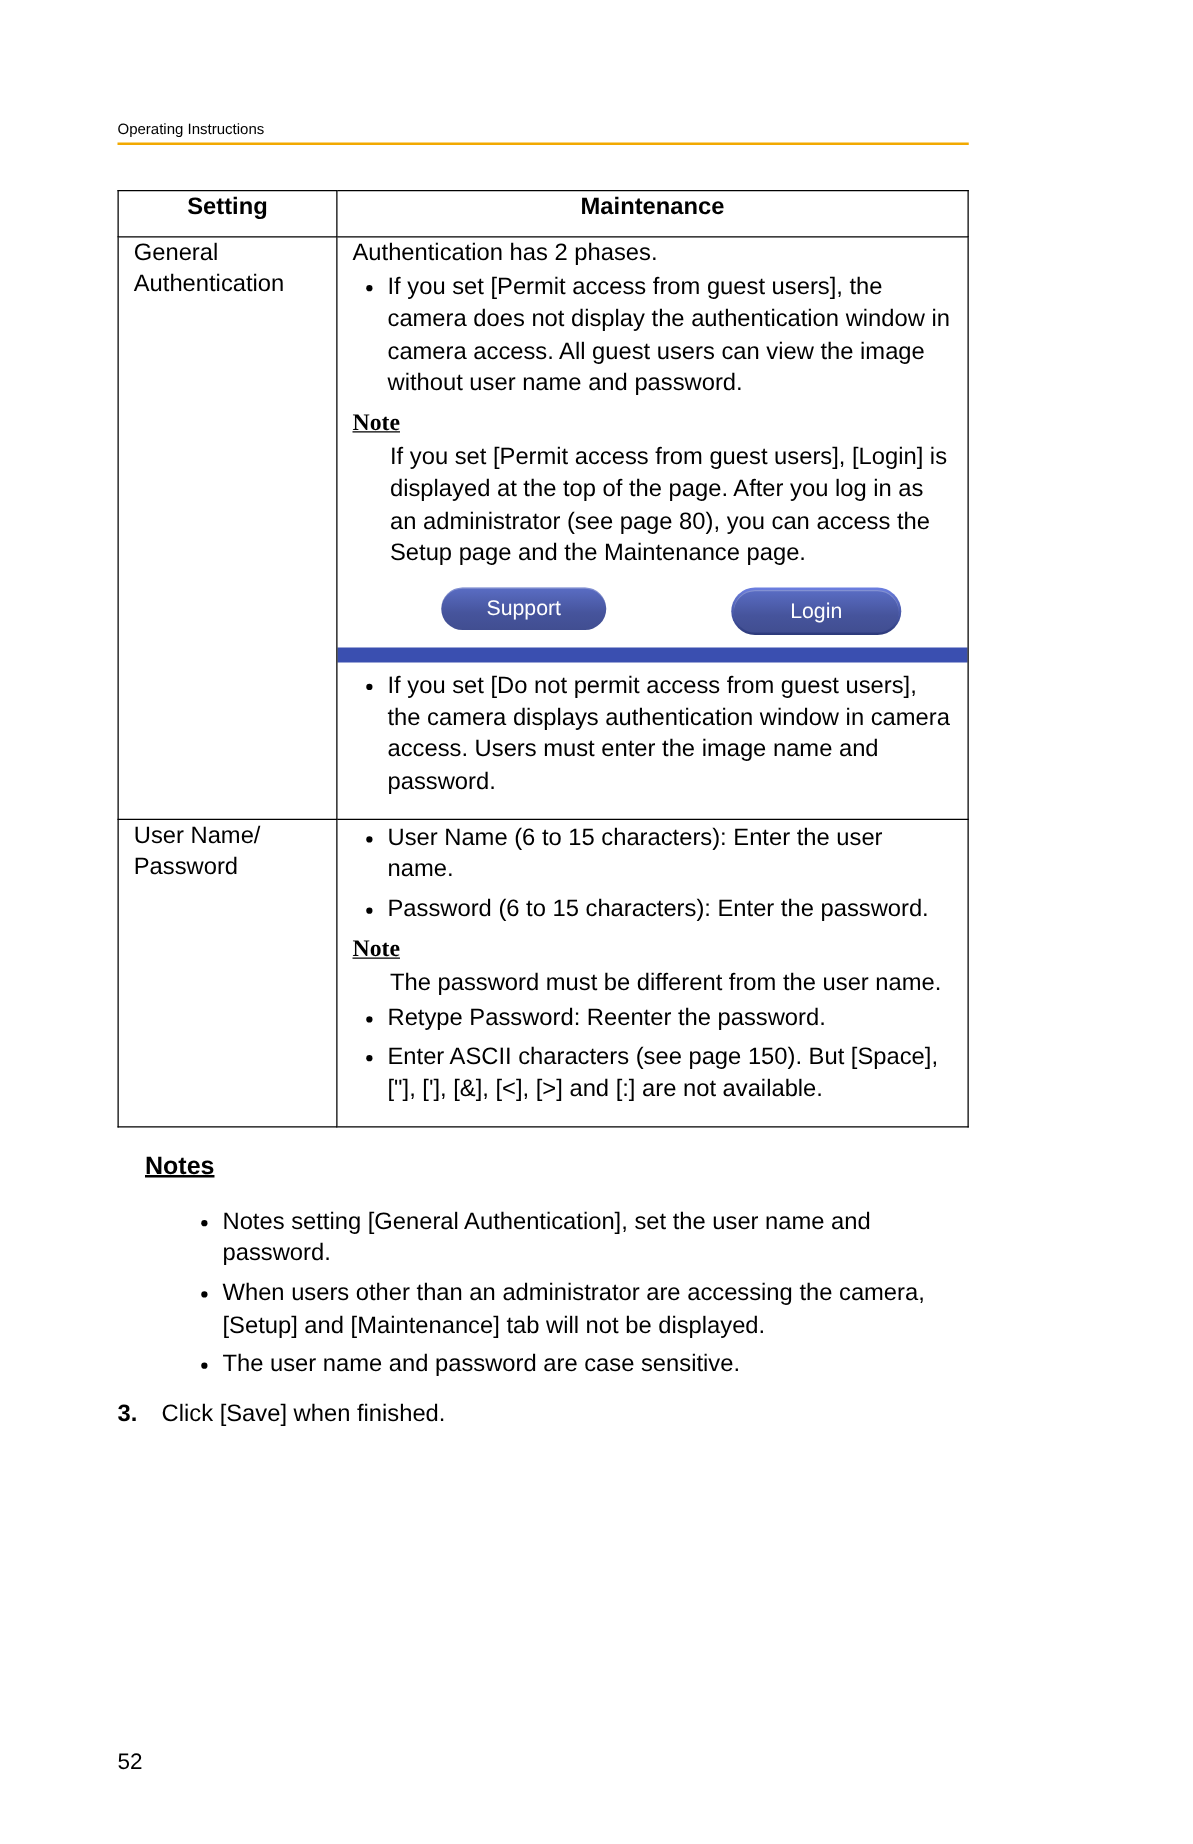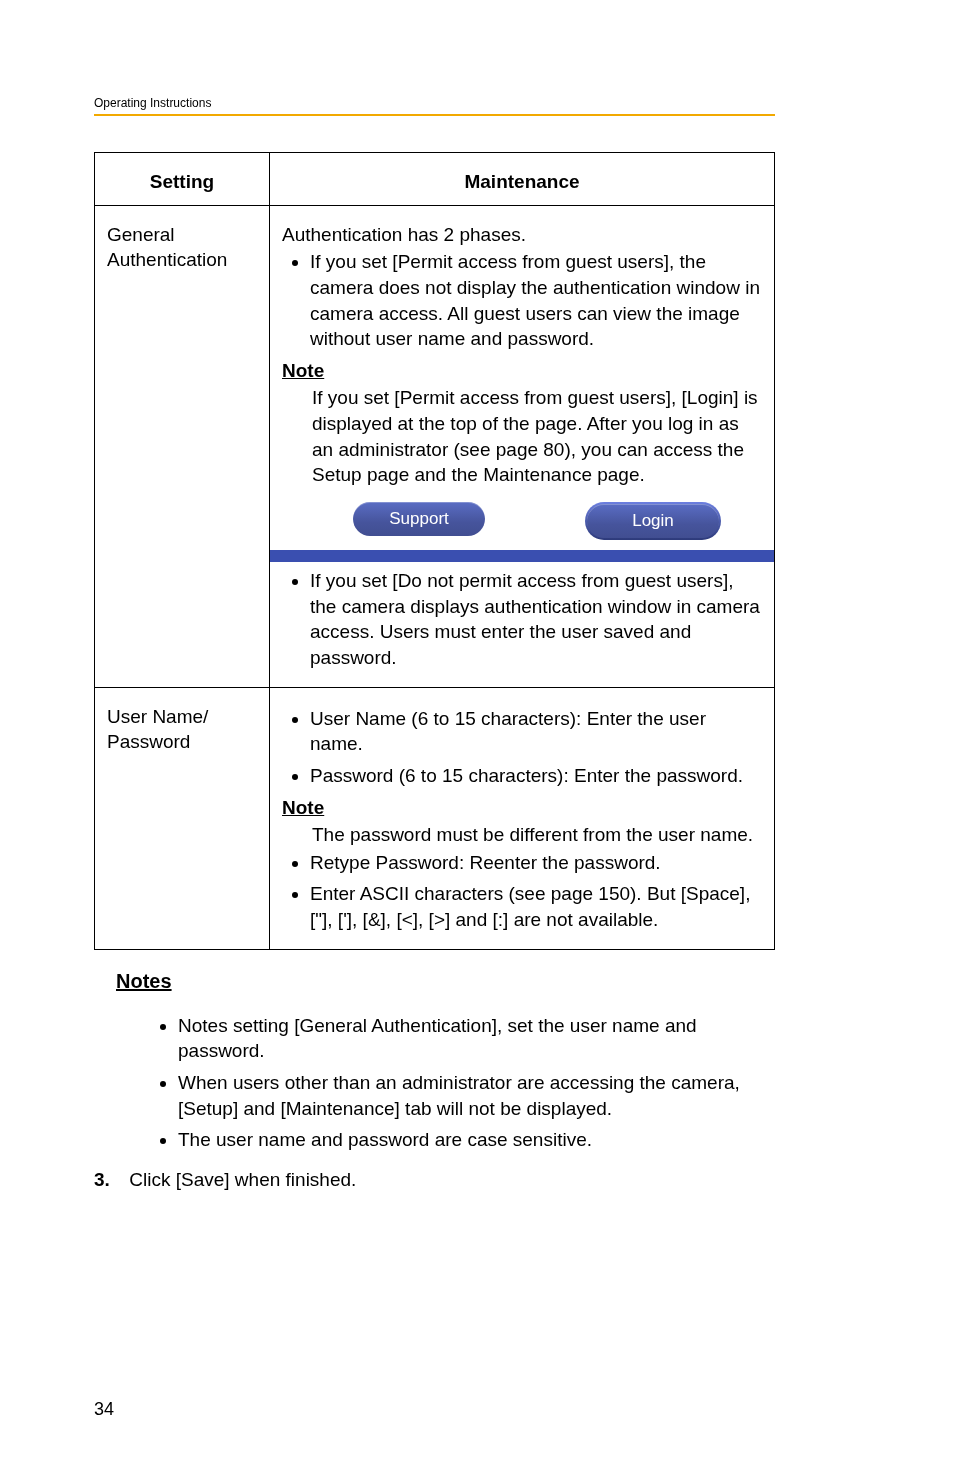--- a/index.html
+++ b/index.html
@@ -28,35 +28,36 @@
   }
   table.settings {
     border-collapse: collapse;
     width: 100%;
     table-layout: fixed;
   }
   table.settings col.c1 { width: 175px; }
   table.settings col.c2 { width: auto; }
   table.settings th, table.settings td {
     border: 1.5px solid #000;
-    padding: 16px 12px 10px 12px;
+    padding: 0 12px 10px 12px;
     vertical-align: top;
     font-size: 19px;
     line-height: 1.35;
   }
   table.settings th {
     font-weight: bold;
     text-align: center;
   }
   .subhead {
     font-weight: bold;
     text-decoration: underline;
     font-size: 19px;
     margin-top: 6px;
     margin-bottom: 2px;
+    font-family: Liberation Serif, serif;
   }
   .indent-block {
     margin-left: 30px;
   }
   ul.inner-bullets {
     list-style: disc;
     margin: 2px 0 4px 0;
     padding-left: 28px;
   }
   ul.inner-bullets > li {
@@ -167,21 +168,21 @@
 
           <div class="btn-row">
             <span class="pill-btn">Support</span>
             <span class="pill-outline">
               <span class="pill-btn">Login</span>
             </span>
           </div>
           <div class="blue-strip"></div>
 
           <ul class="inner-bullets">
-            <li>If you set [Do not permit access from guest users], the camera displays authentication window in camera access. Users must enter the user saved and password.</li>
+            <li>If you set [Do not permit access from guest users], the camera displays authentication window in camera access. Users must enter the image name and password.</li>
           </ul>
         </td>
       </tr>
 
       <tr>
         <td style="white-space:pre-line;">User Name/
 Password</td>
         <td>
           <ul class="inner-bullets">
             <li>User Name (6 to 15 characters): Enter the user name.</li>
@@ -203,14 +204,14 @@
     <li>Notes setting [General Authentication], set the user name and password.</li>
     <li>When users other than an administrator are accessing the camera, [Setup] and [Maintenance] tab will not be displayed.</li>
     <li>The user name and password are case sensitive.</li>
   </ul>
 
   <div class="step-line">
     <span class="step-num">3.</span>
     <span>Click [Save] when finished.</span>
   </div>
 
-  <div class="page-number">34</div>
+  <div class="page-number">52</div>
 </div>
 
 </body></html>

